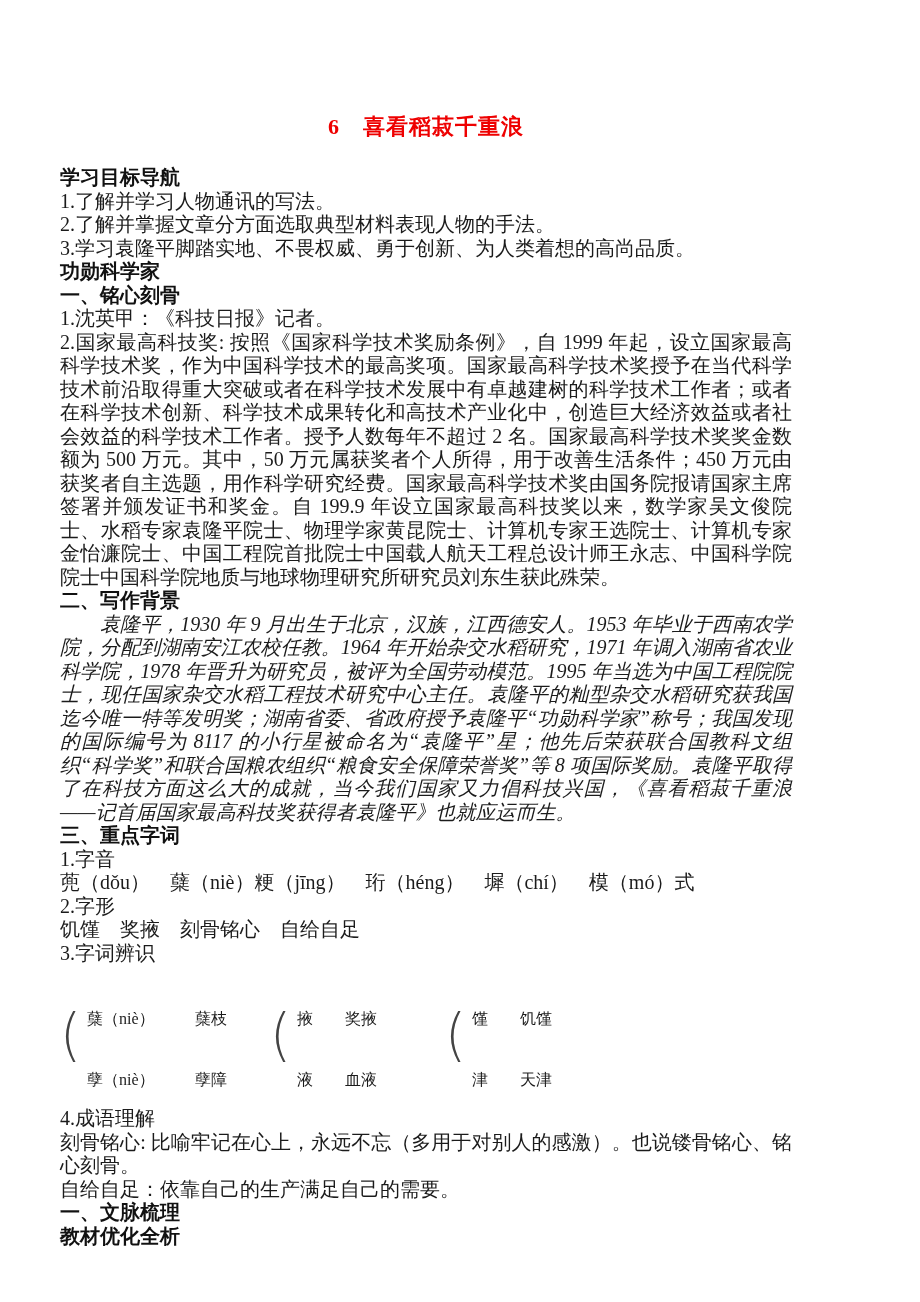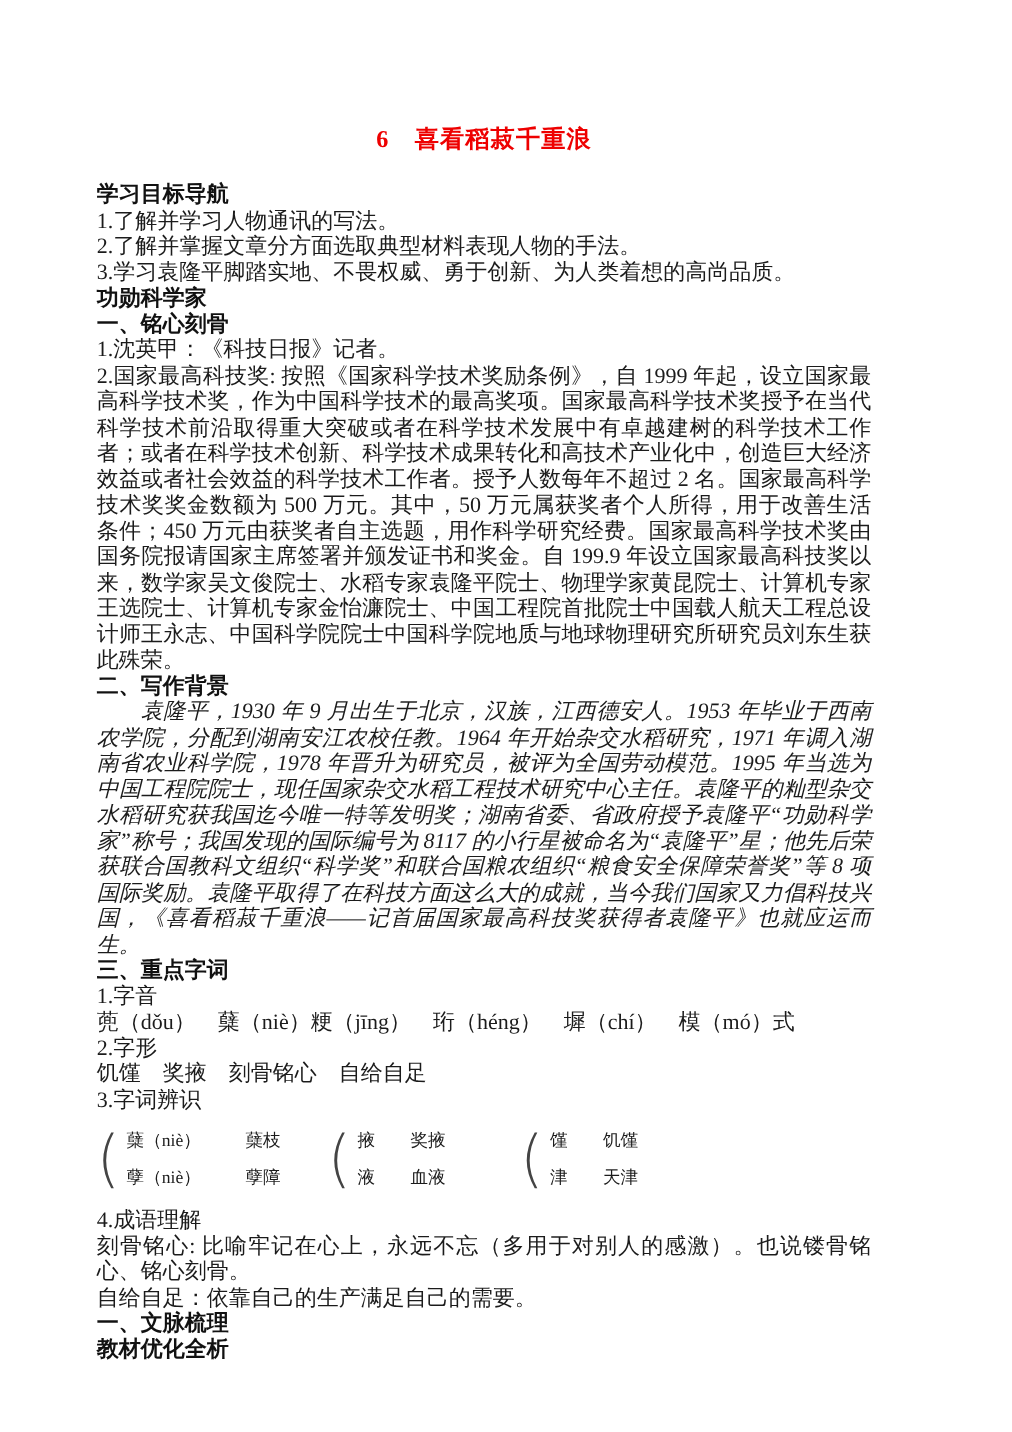--- a/index.html
+++ b/index.html
@@ -11,21 +11,21 @@
     width: 920px;
     height: 1302px;
     font-family: "Liberation Serif", "DejaVu Serif", serif;
     color: #1b1b1b;
     overflow: hidden;
   }
   .page {
     box-sizing: border-box;
     width: 920px;
     height: 1302px;
-    padding: 112px 128px 0 88px;
+    padding: 112px 128px 0 60px;
   }
   .doc-title {
     margin: 0 0 24px 0;
     font-size: 22px;
     line-height: 30px;
     font-weight: bold;
     text-align: center;
     color: #ee0000;
     letter-spacing: 1px;
   }
@@ -69,20 +69,21 @@
     margin-right: 6px;
   }
   .brows {
     display: flex;
     flex-direction: column;
   }
   .brow {
     font-size: 16px;
     line-height: 33px;
     white-space: nowrap;
+    margin-top: 28px;
   }
   .c1 {
     display: inline-block;
   }
   .g1 .c1 { min-width: 82px; margin-right: 26px; }
   .g2 .c1, .g3 .c1 { min-width: 20px; margin-right: 28px; }
 </style>
 </head>
 <body>
 

